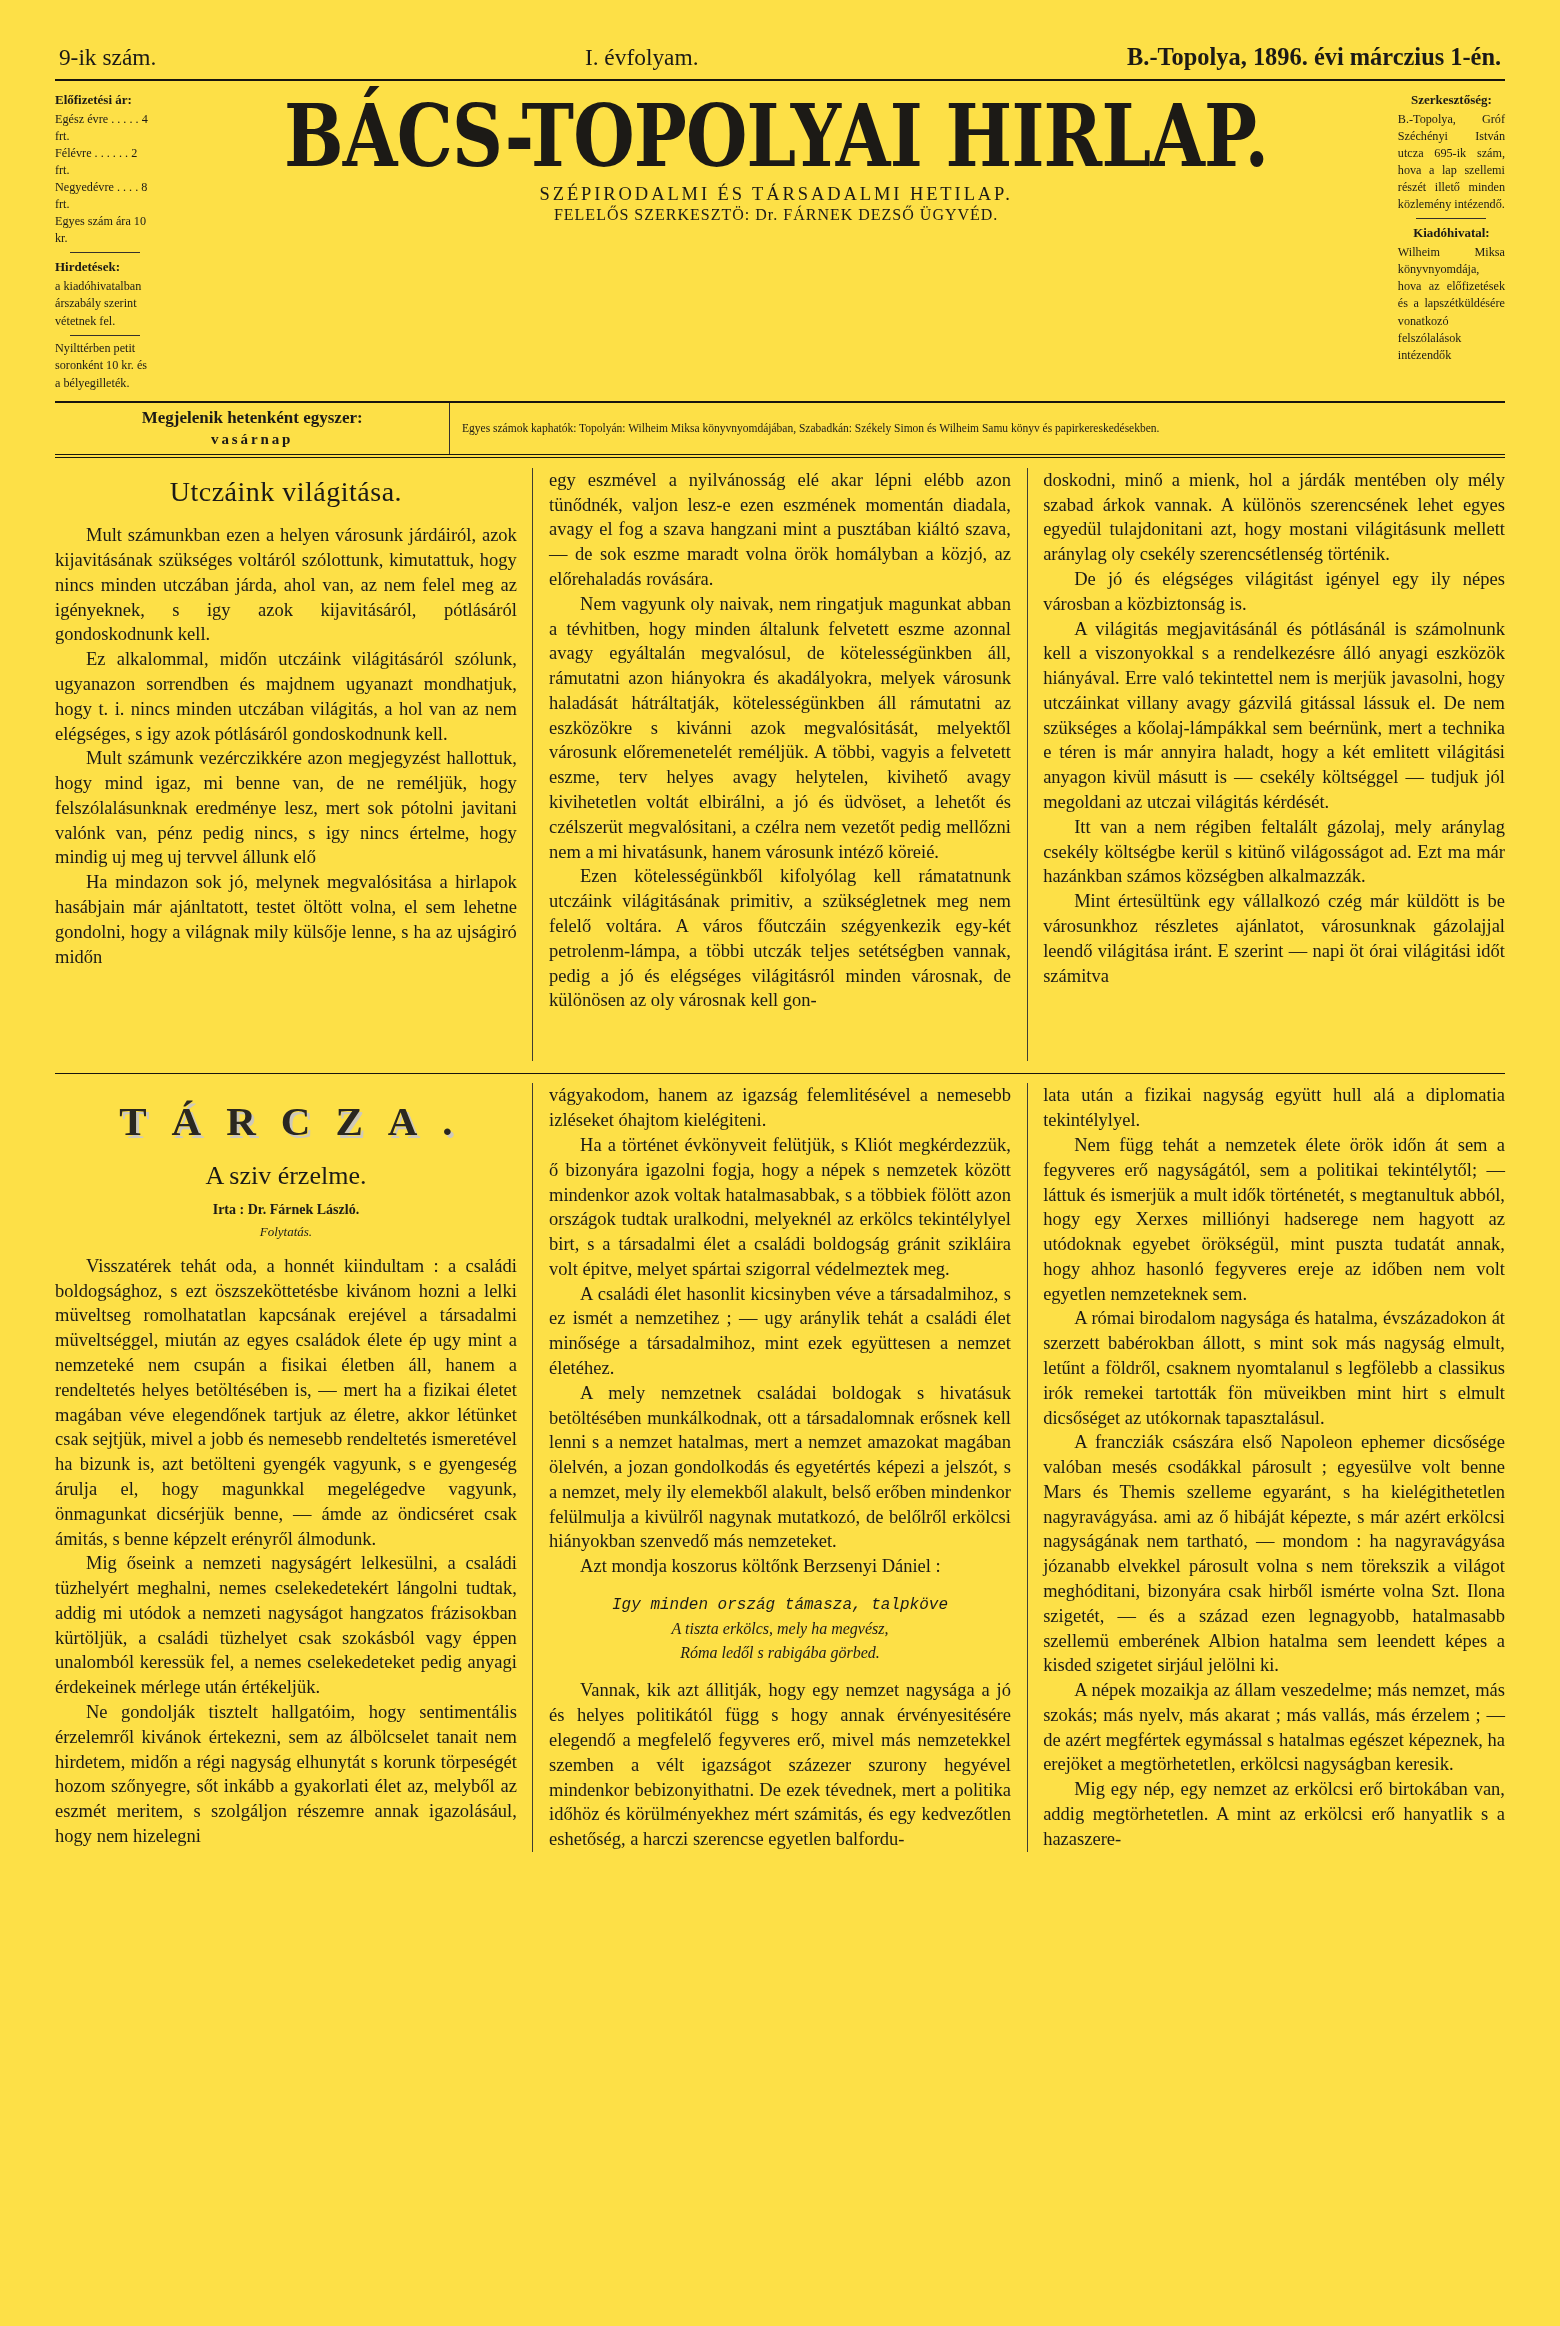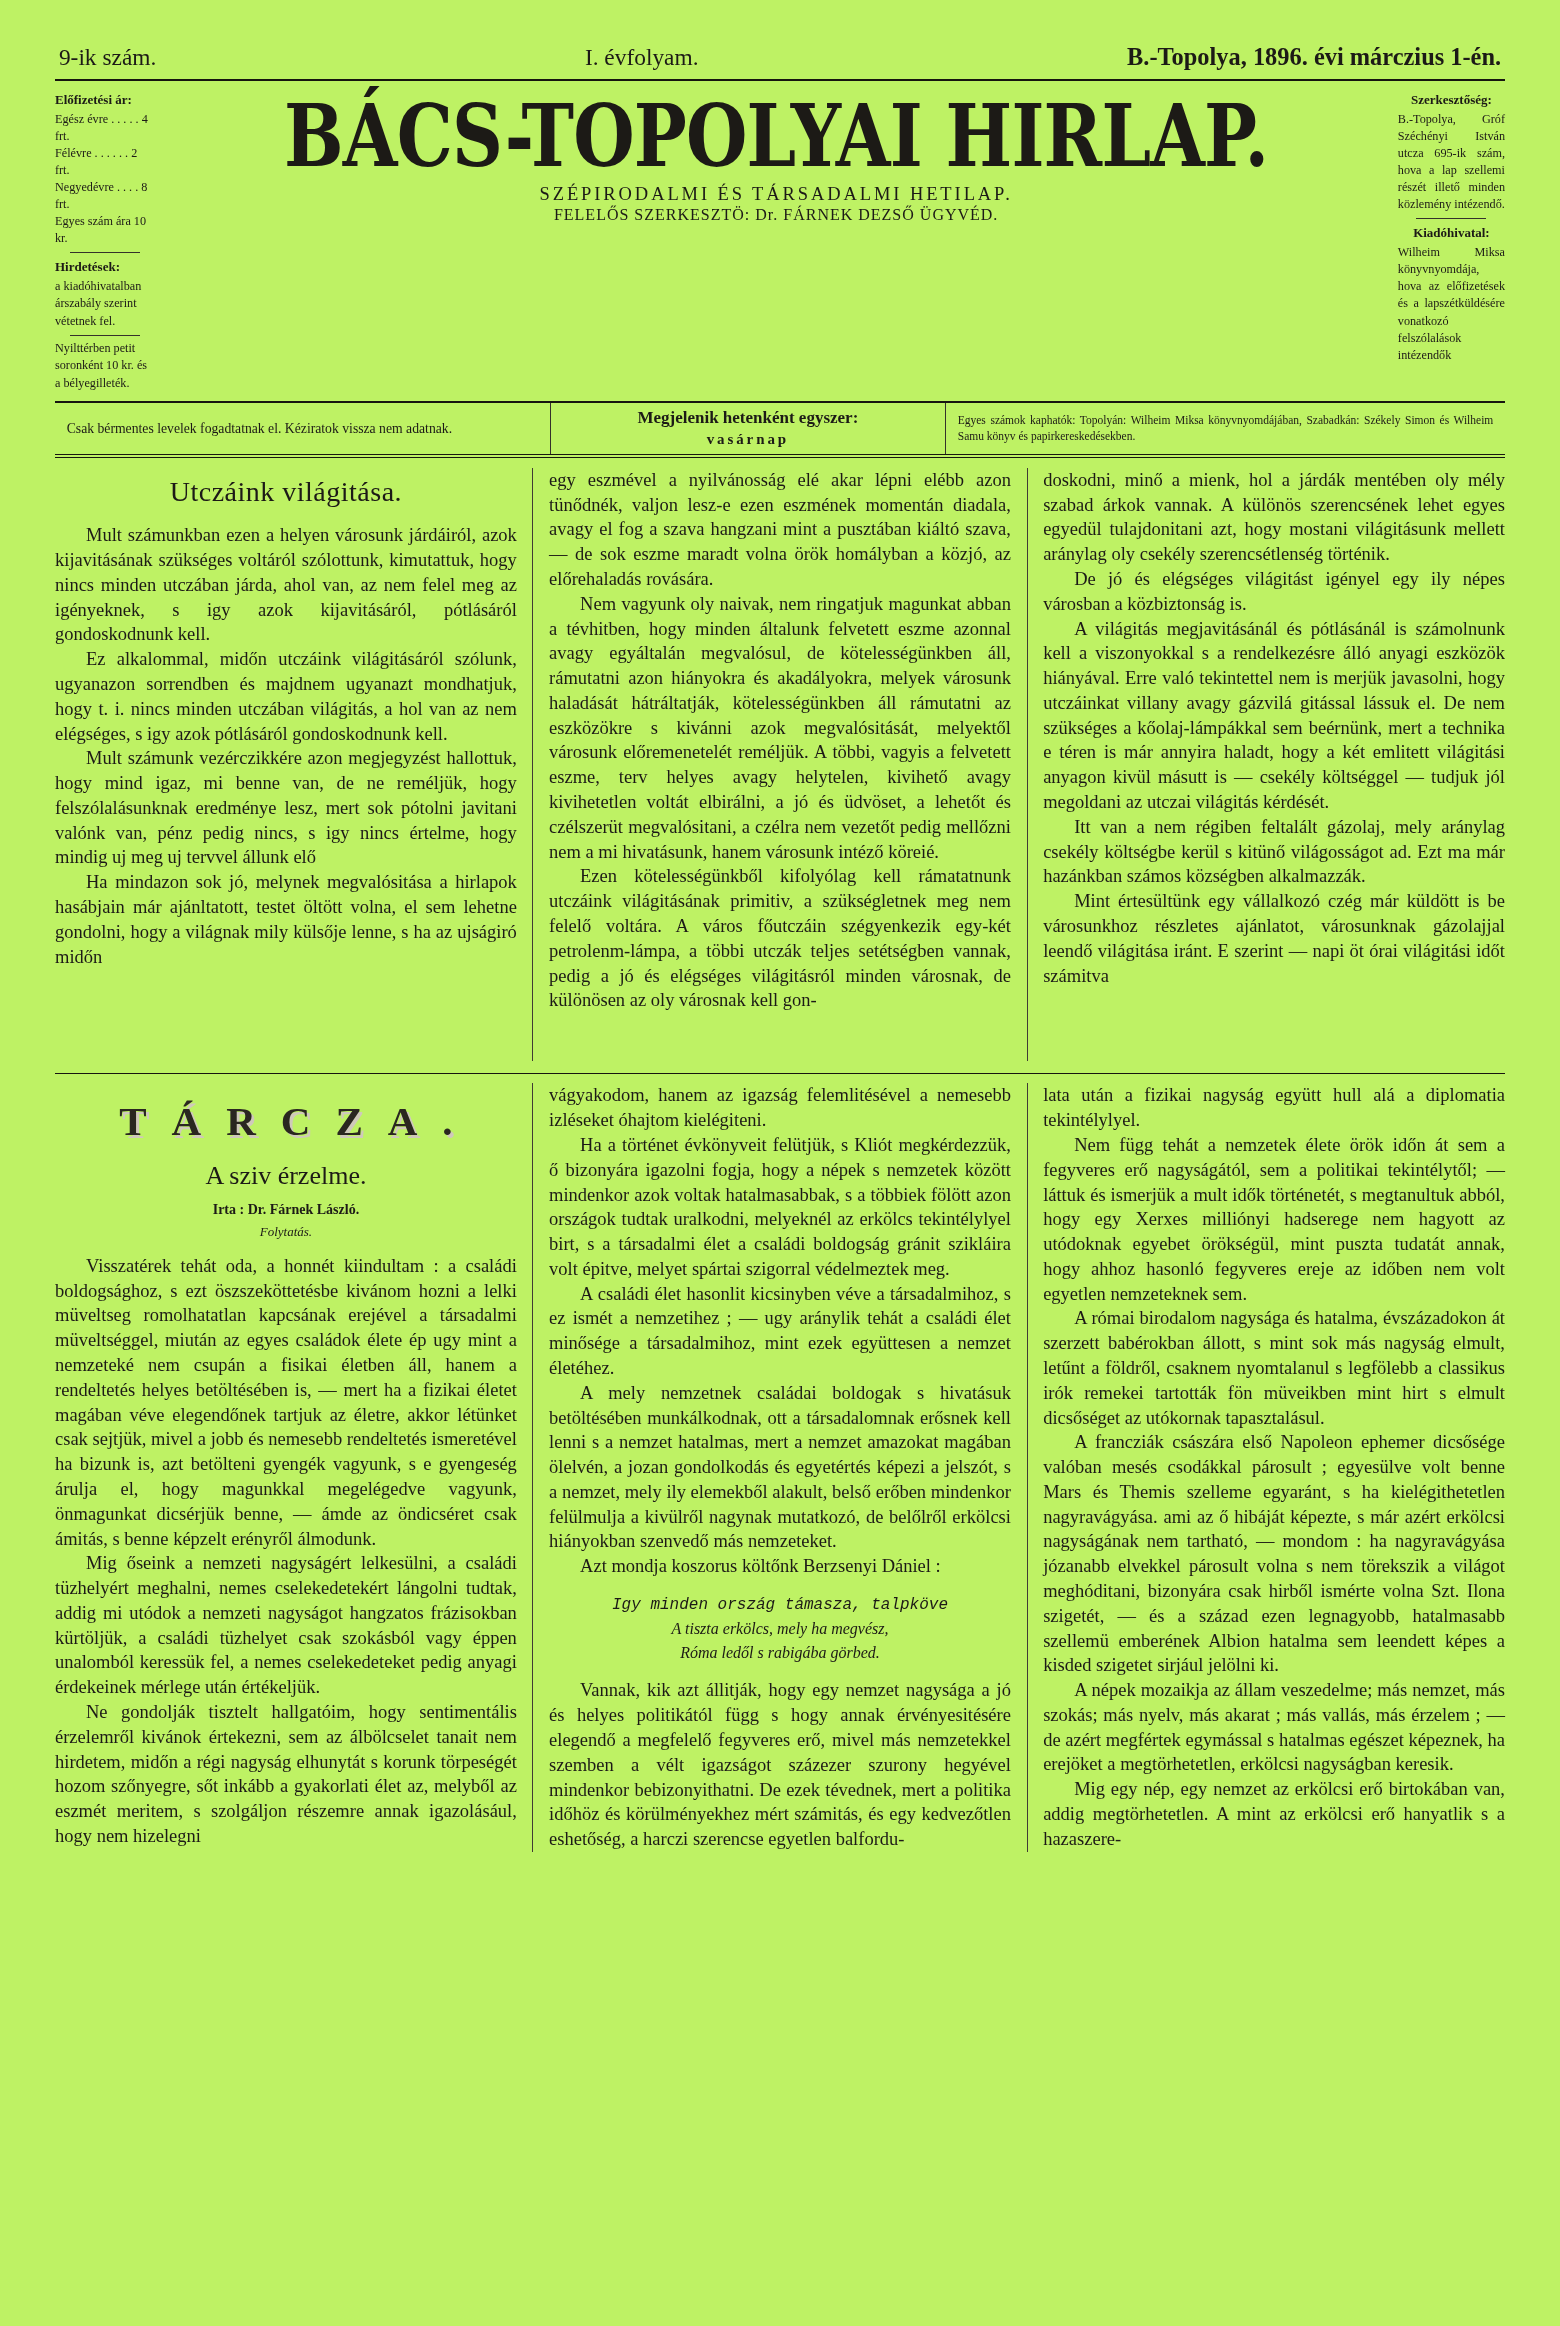--- a/index.html
+++ b/index.html
@@ -1,21 +1,21 @@
 <!DOCTYPE html>
 <html lang="hu"><head>
 <meta charset="utf-8">
 <style>
   html,body{margin:0;padding:0;background:#dedbd2;}
   .page{
     position:relative;
     width:1560px;height:2327px;
     margin:0 auto;
     box-sizing:border-box;
-    background:#bef264;
+    background:#fde047;
     color:#1c1a16;
     font-family:"Liberation Serif","DejaVu Serif",serif;
     padding:43px 55px 0;
     overflow:hidden;
   }
   
   .topline{
     display:flex;justify-content:space-between;align-items:baseline;
     font-size:23.4px;padding:0 3.9px 7.8px;border-bottom:2.9px solid #17150f;
   }
@@ -123,23 +123,20 @@
     <div class="mh-side right">
       <div class="mh-head">Szerkesztőség:</div>
       <p>B.-Topolya, Gróf Széchényi István utcza 695-ik szám, hova a lap szellemi részét illető minden közlemény intézendő.</p>
       <div class="minirule"></div>
       <div class="mh-head">Kiadóhivatal:</div>
       <p>Wilheim Miksa könyvnyomdája, hova az előfizetések és a lapszétküldésére vonatkozó felszólalások intézendők</p>
     </div>
   </div>
 
   <div class="noticebar">
-    <div class="nb-cell nb-left">
-      <span>Csak bérmentes levelek fogadtatnak el. Kéziratok vissza nem adatnak.</span>
-    </div>
     <div class="nb-cell nb-center">
       <div class="l1">Megjelenik hetenként egyszer:</div>
       <div class="l2">vasárnap</div>
     </div>
     <div class="nb-cell nb-right">
       <span>Egyes számok kaphatók: Topolyán: Wilheim Miksa könyvnyomdájában, Szabadkán: Székely Simon és Wilheim Samu könyv és papirkereskedésekben.</span>
     </div>
   </div>
 
   <section class="cols upper">

